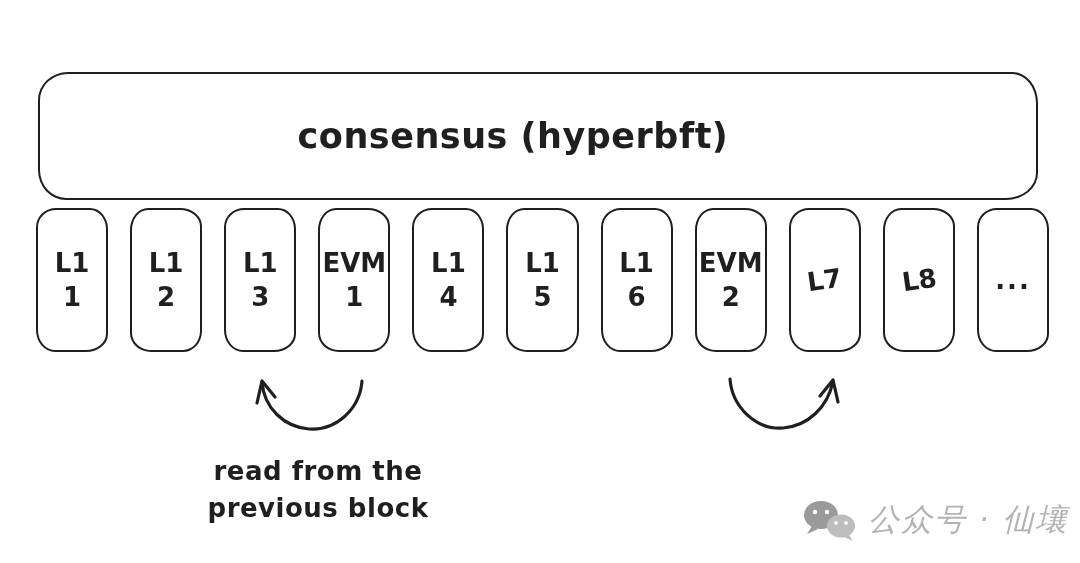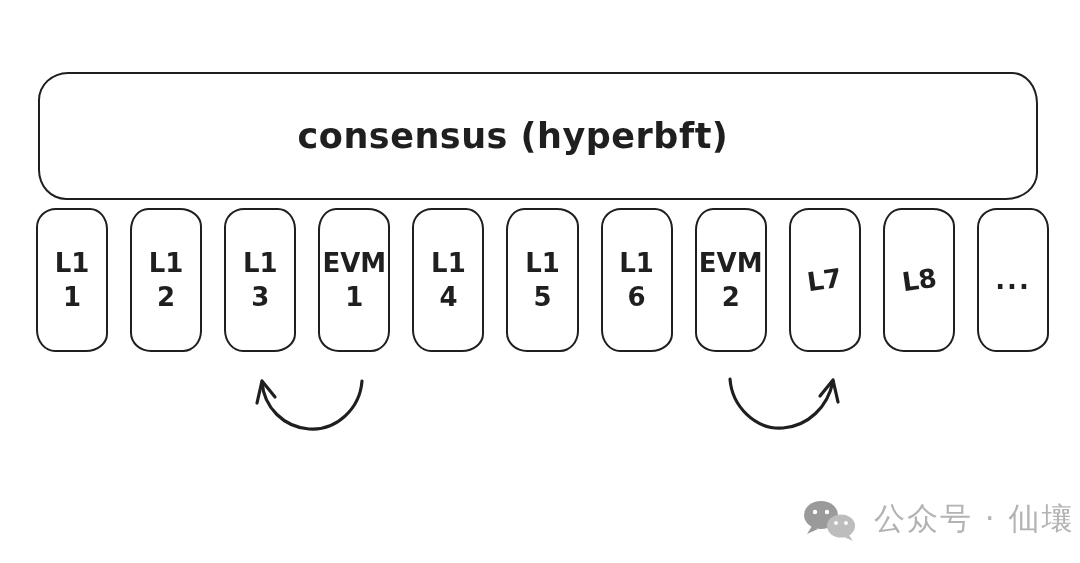--- a/index.html
+++ b/index.html
@@ -82,23 +82,24 @@
   }
   .note-read  { left: 193px; top: 453px; }
   .note-write { left: 660px; top: 453px; }
   .note .nline { display: block; }
 
   
   .watermark {
     position: absolute;
     left: 800px; top: 498px;
     display: flex;
-    align-items: flex-start;
-    gap: 16px;
+    align-items: center;
+    gap: 10px;
     z-index: 1;
+    font-style: italic;
   }
   .watermark-text {
     font-size: 31px;
     color: #b3b3b3;
     letter-spacing: 2px;
     white-space: nowrap;
   }
   .wechat-icon { display: block; }
 </style>
 </head>
@@ -157,20 +158,24 @@
   <svg class="arrow-svg arrow-read" width="122" height="66" viewBox="0 0 122 66" fill="none">
     <path d="M114,9 C112,36 89,59 61,57 C36,55 16,36 14,10" stroke="#1f1f1f" stroke-width="3.2" stroke-linecap="round" fill="none"></path>
     <path d="M14,9 L27,25 M14,9 L9,31" stroke="#1f1f1f" stroke-width="3.2" stroke-linecap="round" fill="none"></path>
   </svg>
 
   <svg class="arrow-svg arrow-write" width="122" height="66" viewBox="0 0 122 66" fill="none">
     <path d="M4,7 C6,34 29,58 57,56 C82,54 102,35 107,9" stroke="#1f1f1f" stroke-width="3.2" stroke-linecap="round" fill="none"></path>
     <path d="M107,8 L94,24 M107,8 L112,30" stroke="#1f1f1f" stroke-width="3.2" stroke-linecap="round" fill="none"></path>
   </svg>
 
+  <div class="note note-read">
+    <span class="nline">read from the</span>
+    <span class="nline">previous block</span>
+  </div>
 
   <div class="note note-write">
   </div>
 
   <div class="watermark">
     <svg class="wechat-icon" width="58" height="44" viewBox="0 0 58 44">
 
       <ellipse cx="21" cy="17" rx="17" ry="14" fill="#9a9a9a"></ellipse>
       <path d="M12,28 L7,36 L18,31 Z" fill="#9a9a9a"></path>
       <circle cx="15" cy="14" r="2.2" fill="#ffffff"></circle>

